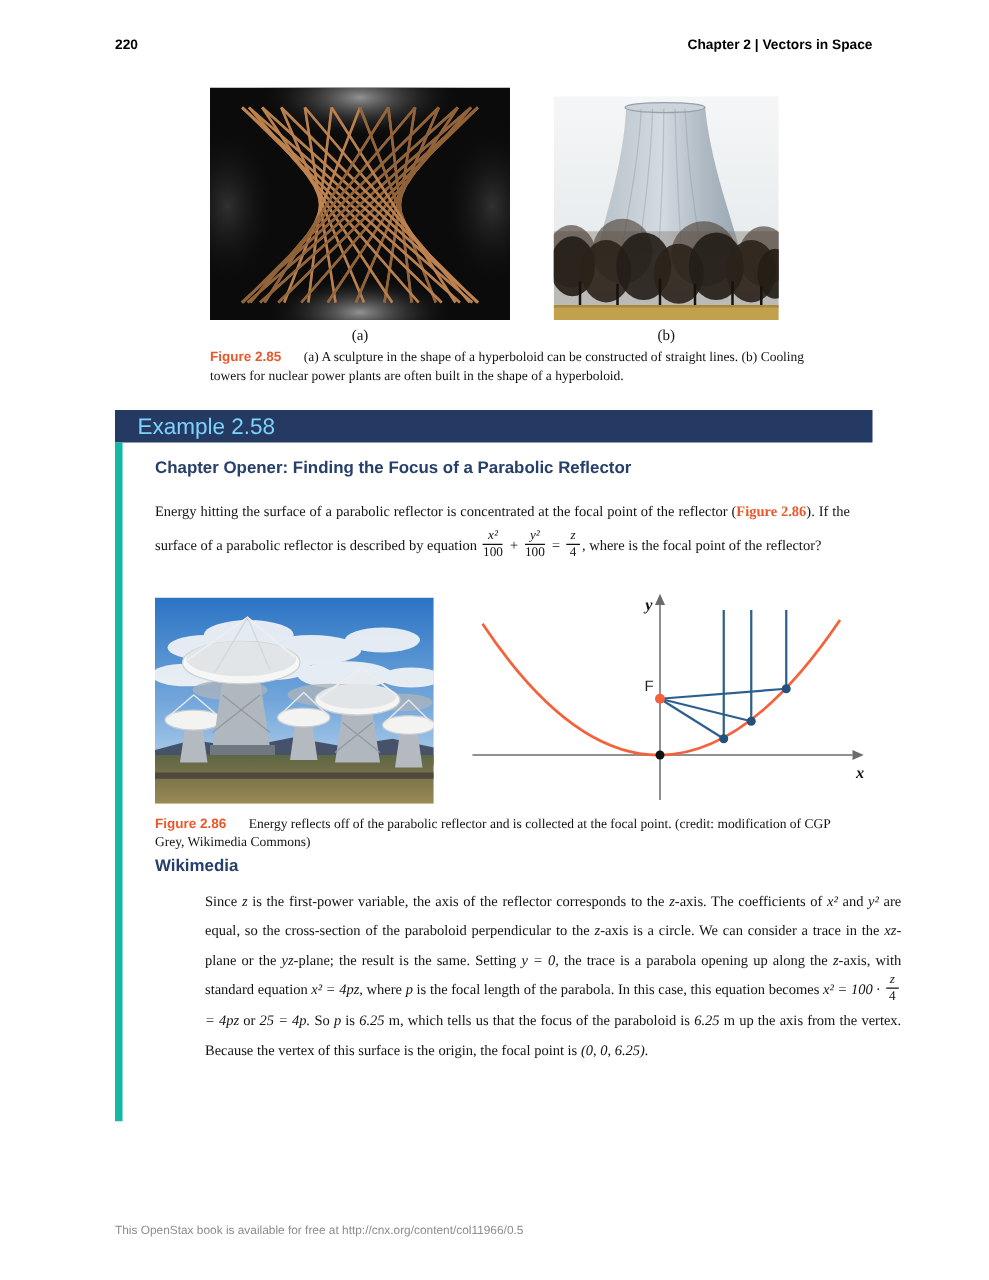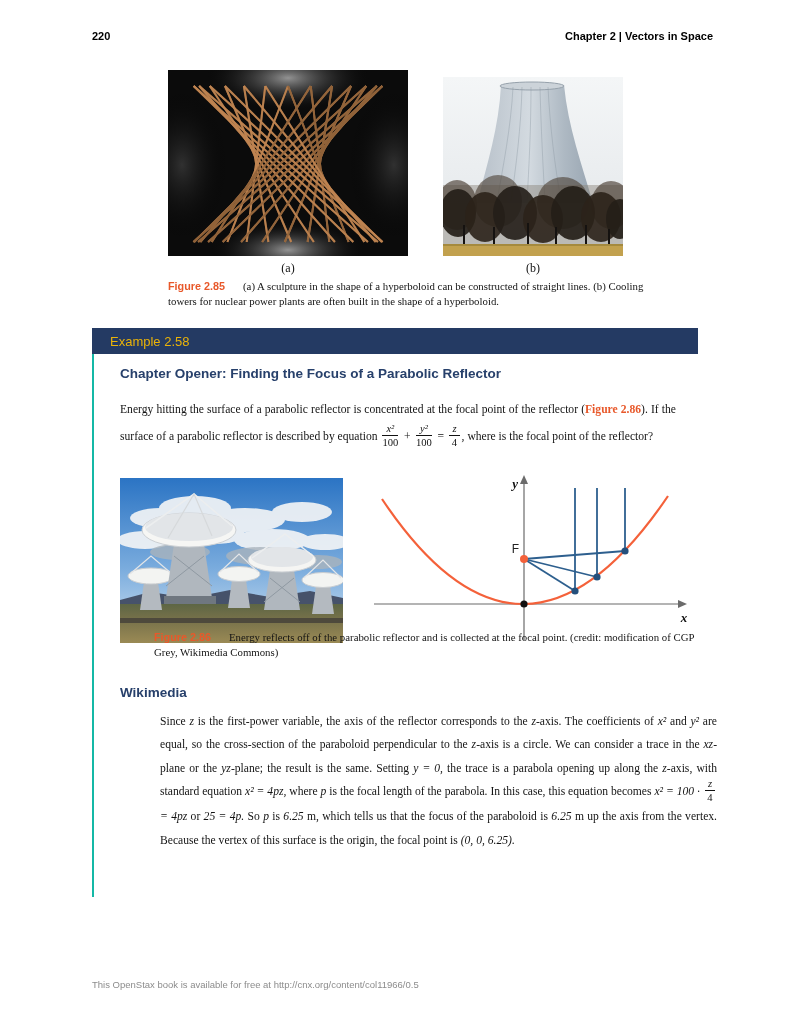--- a/index.html
+++ b/index.html
@@ -3,44 +3,44 @@
 <meta charset="utf-8">
 <style>
   html,body{margin:0;padding:0;background:#ffffff;}
   .page{position:relative;width:791px;height:1024px;background:#fff;overflow:hidden;
         font-family:"Liberation Serif",serif;color:#111;}
   .abs{position:absolute;}
   .hdr{font-family:"Liberation Sans",sans-serif;font-weight:bold;font-size:11px;color:#000;}
   .figlabel{font-size:12px;text-align:center;color:#111;}
   .caption{font-size:10.8px;line-height:1.4;color:#131313;}
   .caption .flabel{font-family:"Liberation Sans",sans-serif;font-weight:bold;color:#e8582a;padding-right:18px;}
-  .examplebar{background:#243a63;color:#eab308;font-family:"Liberation Sans",sans-serif;
-              font-size:13px;display:flex;align-items:center;padding-left:18px;box-sizing:border-box;}
-  .examplebody{border-left:2px solid #14b8a6;box-sizing:border-box;}
+  .examplebar{background:#243a63;color:#7dd3fc;font-family:"Liberation Sans",sans-serif;
+              font-size:18px;display:flex;align-items:center;padding-left:18px;box-sizing:border-box;}
+  .examplebody{border-left:6px solid #14b8a6;box-sizing:border-box;}
   .h2{font-family:"Liberation Sans",sans-serif;font-weight:bold;font-size:13.5px;color:#27406b;}
   .para{font-size:11.6px;text-align:justify;color:#131313;}
   .intro{line-height:27px;}
   .sol{line-height:23.4px;margin-left:40px;}
   .math{font-style:italic;}
   .figlink{color:#e8582a;font-weight:bold;}
   .frac{display:inline-block;vertical-align:middle;text-align:center;line-height:1.05;
         margin:0 2px;position:relative;top:-2px;font-size:10.6px;}
   .frac .num{display:block;padding:0 3px 1px;border-bottom:1px solid #111;font-style:italic;}
   .frac .den{display:block;padding-top:1px;font-style:normal;}
   .closing{font-size:11.6px;color:#131313;}
   .footer{font-family:"Liberation Sans",sans-serif;font-size:9.5px;color:#8c8c8c;}
   svg{display:block;}
 </style>
 </head>
 <body>
 
 <div class="page">
 
   <div class="abs hdr" style="left:92px;top:30px;">220</div>
-  <div class="abs hdr" style="right:78px;top:30px;">Chapter 2 | Vectors in Space</div>
+  <div class="abs hdr" style="right:93px;top:30px;">Chapter 2 | Vectors in Space</div>
 
   <div class="abs" style="left:168px;top:70px;">
     <svg width="240" height="186" viewBox="0 0 240 186">
       <defs>
         <radialGradient id="hbglow" cx="50%" cy="50%" r="50%">
           <stop offset="0%" stop-color="#9a9a9a" stop-opacity="0.95"></stop>
           <stop offset="100%" stop-color="#000000" stop-opacity="0"></stop>
         </radialGradient>
         <radialGradient id="hbside" cx="50%" cy="50%" r="50%">
           <stop offset="0%" stop-color="#3a3a3a" stop-opacity="0.8"></stop>
@@ -271,21 +271,21 @@
 
         <circle cx="203" cy="117" r="3.6" fill="#24507c"></circle>
         <circle cx="225" cy="103" r="3.6" fill="#24507c"></circle>
         <circle cx="253" cy="77" r="3.6" fill="#24507c"></circle>
         <circle cx="152" cy="130" r="3.6" fill="#111111"></circle>
         <circle cx="152" cy="85" r="4" fill="#f4613a"></circle>
         <text x="147" y="79" font-family="Liberation Sans, sans-serif" font-size="12" text-anchor="end" fill="#222">F</text>
       </svg>
     </div>
 
-    <div class="abs caption" style="left:26px;top:276px;width:560px;margin-left:34px;">
+    <div class="abs caption" style="left:26px;top:298px;width:560px;">
       <span class="flabel">Figure 2.86</span><span>Energy reflects off of the parabolic reflector and is collected at the focal point. (credit: modification of CGP Grey, Wikimedia Commons)</span>
     </div>
 
     <div class="abs h2" style="left:26px;top:331px;">Wikimedia</div>
 
     <div class="abs para sol" style="left:26px;top:356px;width:557px;"><span>Since </span><span class="math">z</span><span> is the first-power variable, the axis of the reflector corresponds to the </span><span class="math">z</span><span>-axis. The coefficients of </span><span class="math">x²</span><span> and </span><span class="math">y²</span><span> are equal, so the cross-section of the paraboloid perpendicular to the </span><span class="math">z</span><span>-axis is a circle. We can consider a trace in the </span><span class="math">xz</span><span>-plane or the </span><span class="math">yz</span><span>-plane; the result is the same. Setting </span><span class="math">y = 0,</span><span> the trace is a parabola opening up along the </span><span class="math">z</span><span>-axis, with standard equation </span><span class="math">x² = 4pz,</span><span> where </span><span class="math">p</span><span> is the focal length of the parabola. In this case, this equation becomes </span><span class="math">x² = 100 · </span><span class="frac"><span class="num">z</span><span class="den">4</span></span><span class="math"> = 4pz</span><span> or </span><span class="math">25 = 4p.</span><span> So </span><span class="math">p</span><span> is </span><span class="math">6.25</span><span> m, which tells us that the focus of the paraboloid is </span><span class="math">6.25</span><span> m up the axis from the vertex. Because the vertex of this surface is the origin, the focal point is </span><span class="math">(0, 0, 6.25).</span></div>
   </div>
 
 
   <div class="abs footer" style="left:92px;top:979px;">This OpenStax book is available for free at http://cnx.org/content/col11966/0.5</div>

